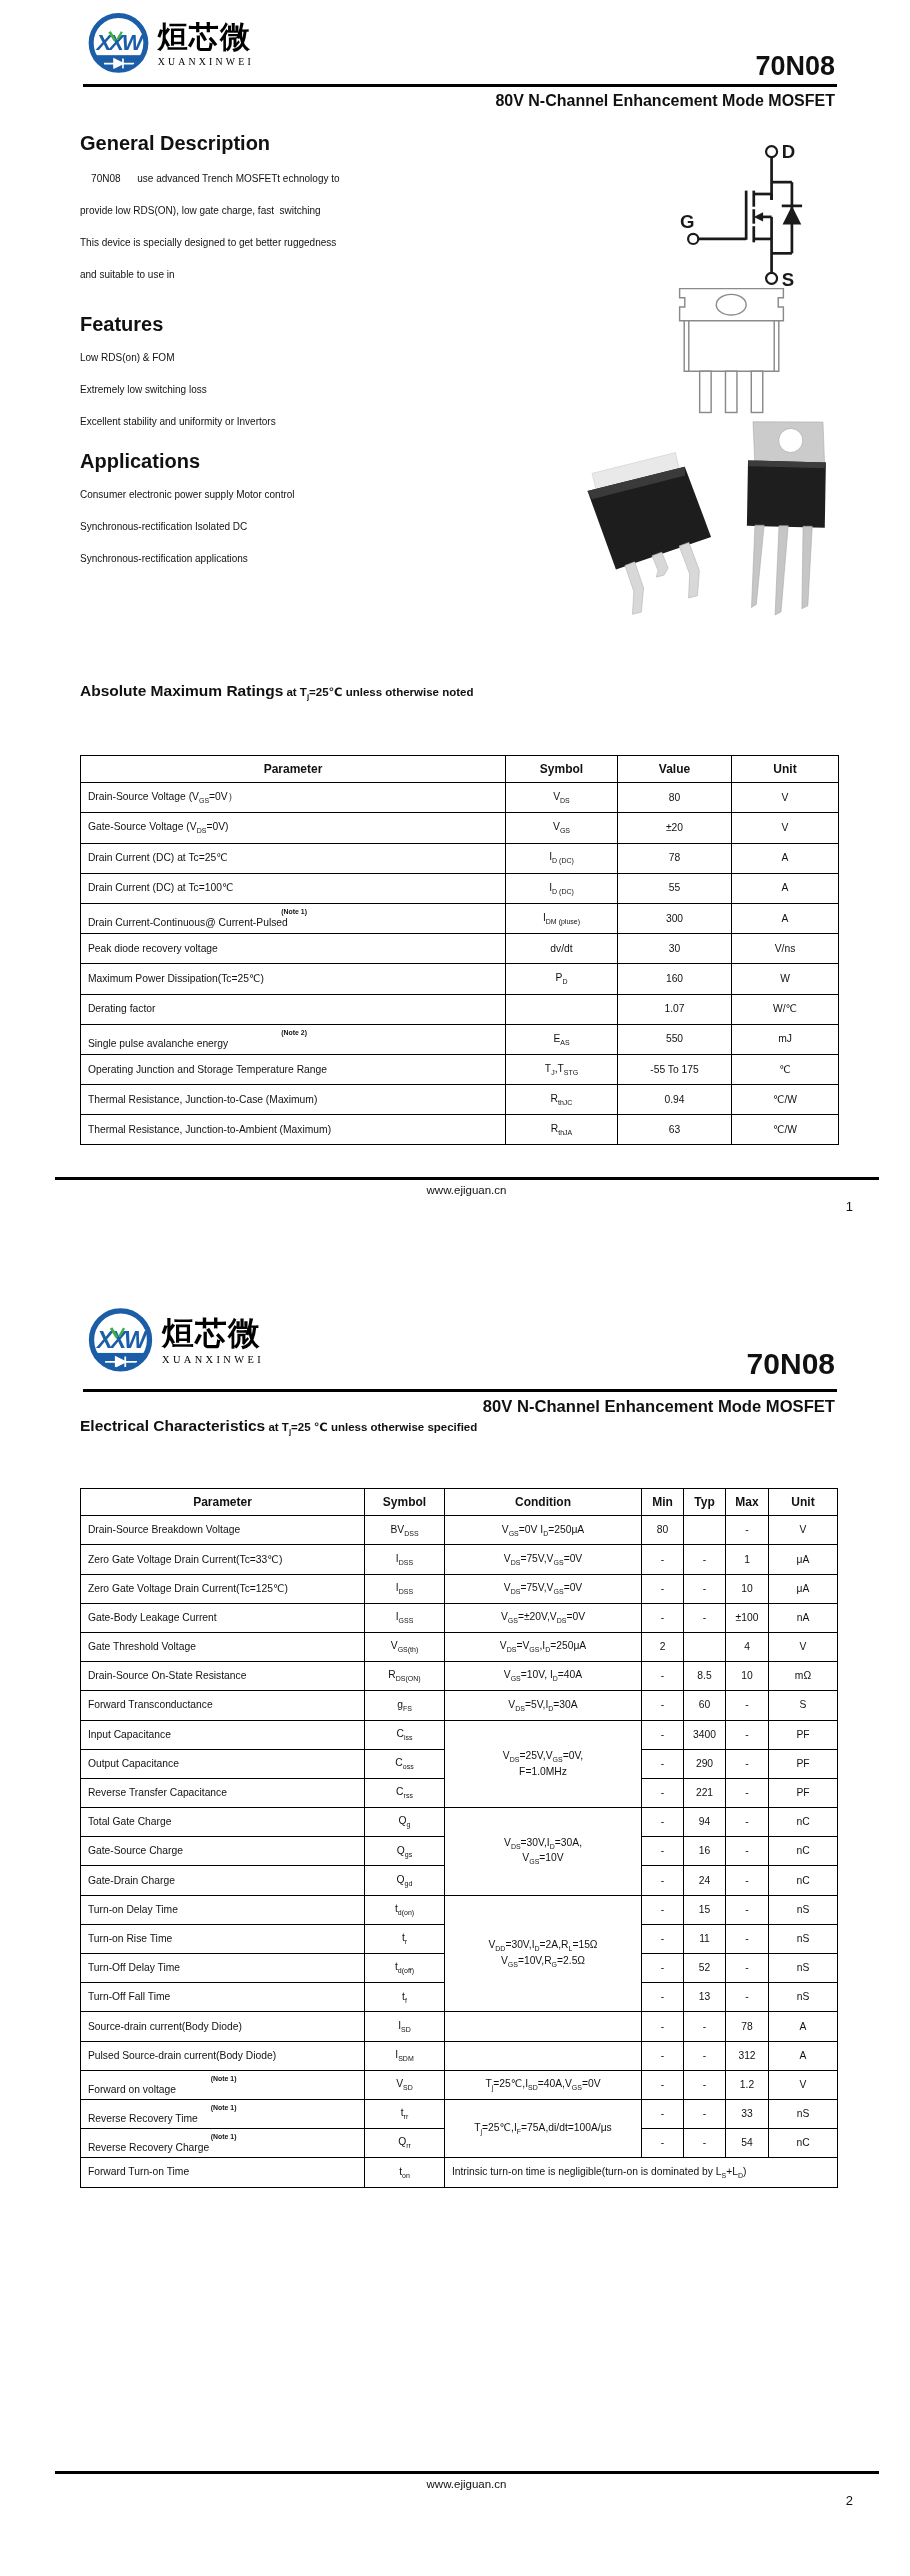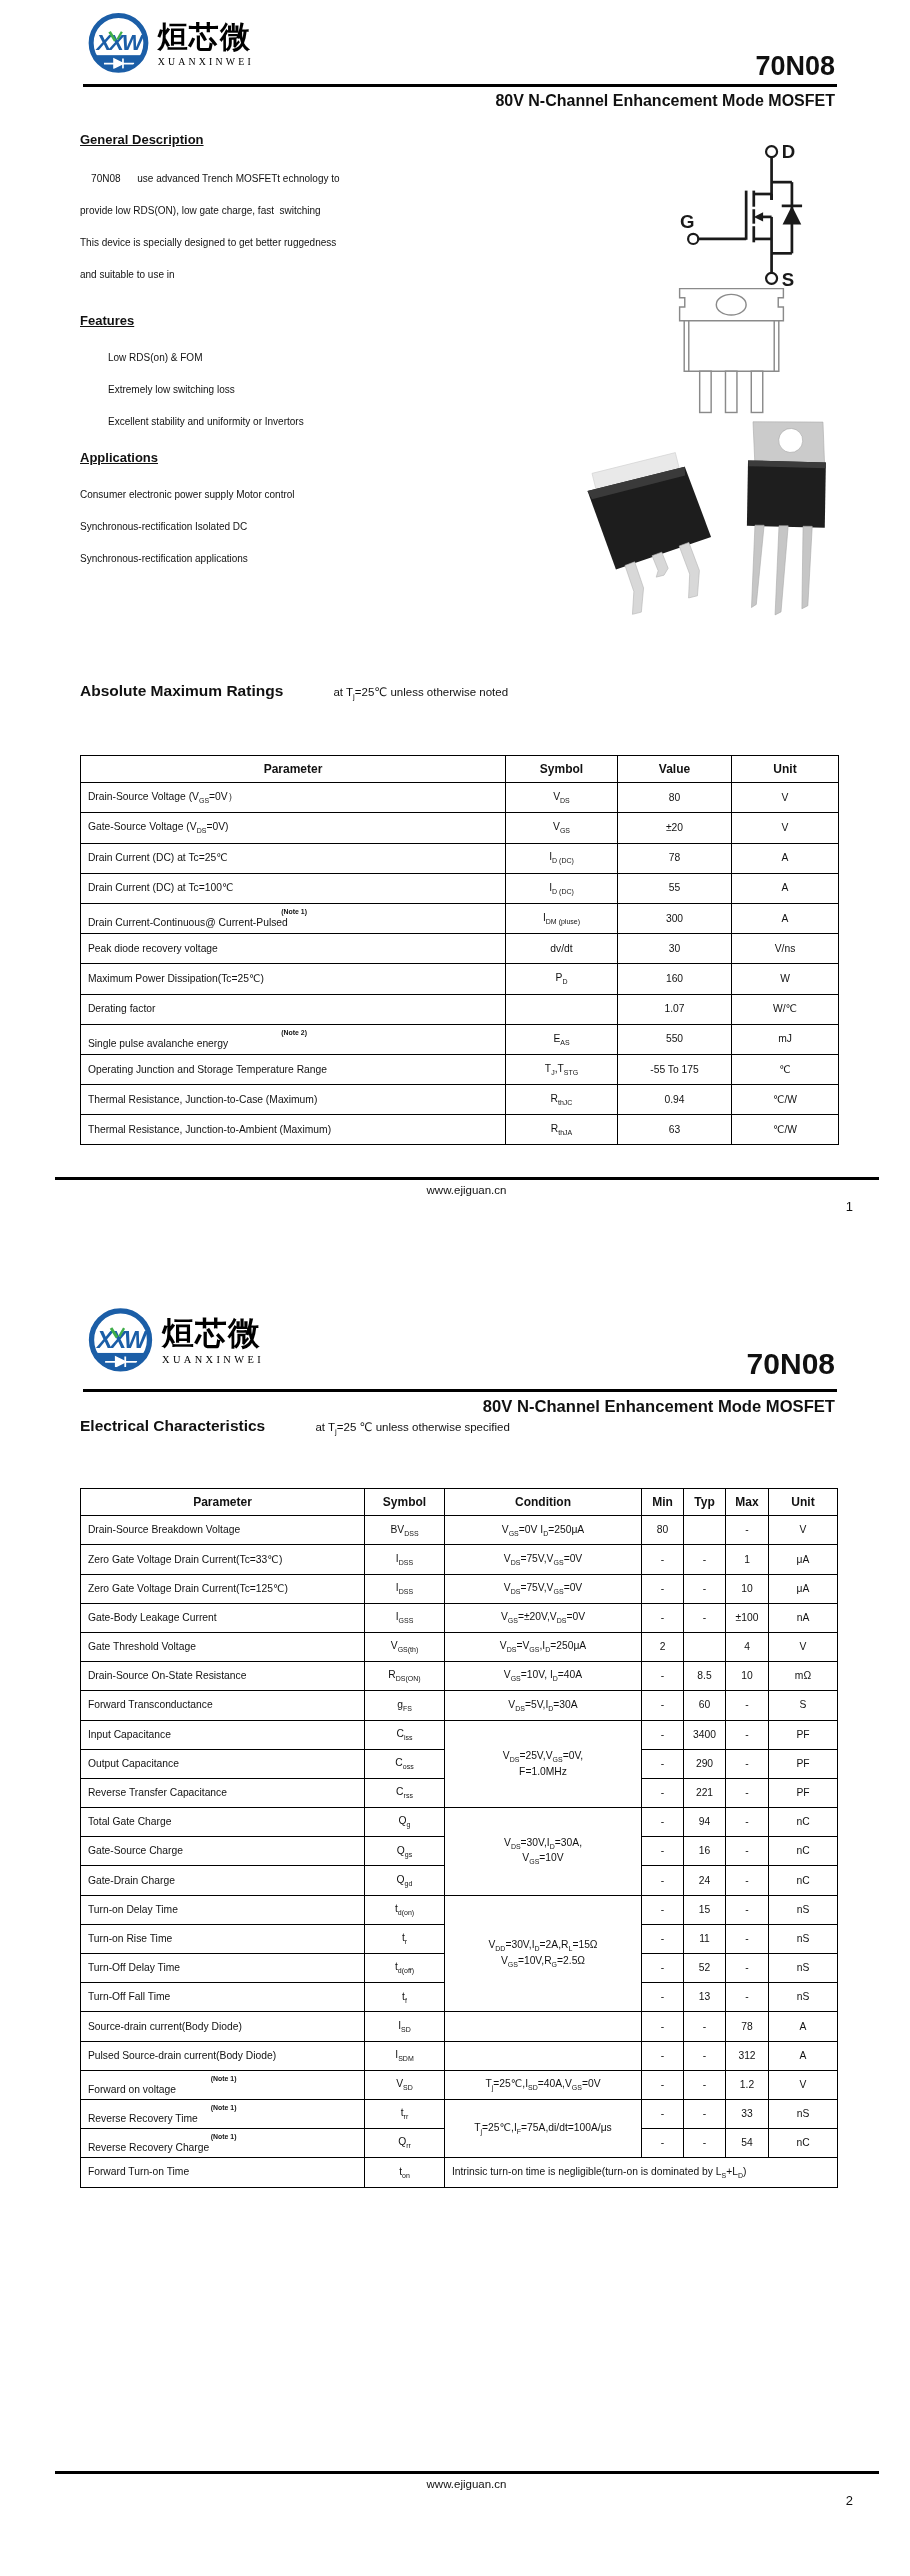--- a/index.html
+++ b/index.html
@@ -24,33 +24,33 @@
   .p2-title{top:70px;font-size:30px;}
   .head-rule{position:absolute;left:83px;width:754px;height:3.4px;background:#000;}
   .p1-rule{top:84px;}
   .p2-rule{top:110px;}
   .subtitle{position:absolute;right:73px;text-align:right;font-weight:700;}
   .p1-subtitle{top:92px;font-size:16px;}
   .p2-subtitle{top:118px;font-size:16.6px;}
 
   
   .abs{position:absolute;}
-  .h2{font-size:13px;font-weight:700;line-height:1;text-decoration:underline;}
+  .h2{font-size:20px;font-weight:700;line-height:1;}
   .txt-line{height:32px;font-size:10px;white-space:pre;}
   .gd-h{left:80px;top:133px;}
   .gd-lines{left:80px;top:173px;}
   .ft-h{left:80px;top:314px;}
-  .ft-lines{left:80px;top:352px;margin-left:28px;}
+  .ft-lines{left:80px;top:352px;}
   .ap-h{left:80px;top:451px;}
   .ap-lines{left:80px;top:489px;}
 
   
   .sec-head{position:absolute;left:80px;white-space:nowrap;}
   .sec-head b{font-size:15.5px;font-weight:700;}
-  .sec-head span{font-size:11.5px;font-weight:400;padding-left:47px;}
+  .sec-head span{font-size:11.5px;font-weight:700;}
   .amr-h{top:682px;}
   .ec-h{top:1417px;}
 
   
   table.dt{position:absolute;left:80px;border-collapse:collapse;table-layout:fixed;background:#fff;margin-top:48px;}
   table.dt{border:1.7px solid #000;}
   .dt th,.dt td{border:1.1px solid #000;padding:1.1px 4.6px;font-size:10.3px;overflow:hidden;}
   .dt thead th{font-size:12px;font-weight:700;text-align:center;border-bottom:1.7px solid #000;height:24px;}
   .dt td{height:26px;text-align:center;line-height:1.35;}
   .dt td.c-param{text-align:left;padding-left:6.9px;}

